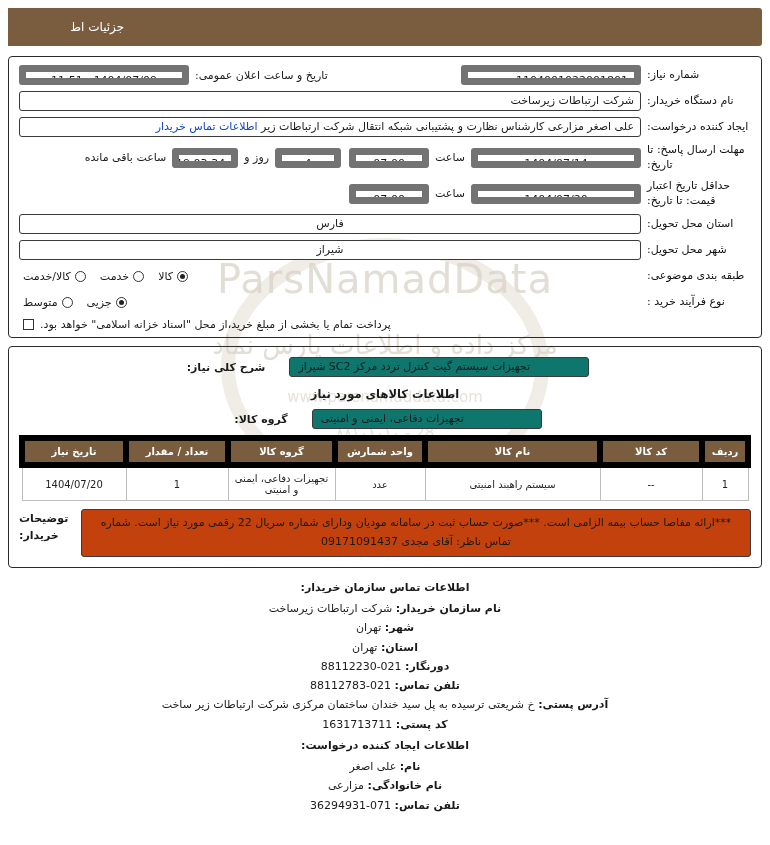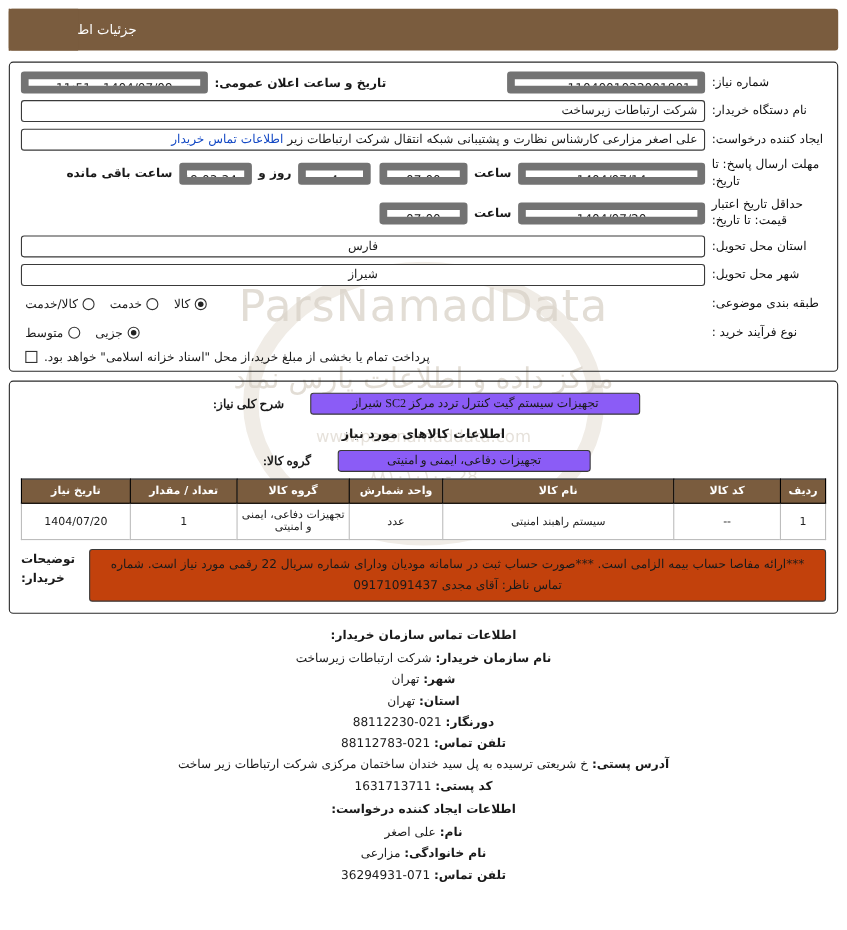--- a/index.html
+++ b/index.html
@@ -97,21 +97,20 @@
     white-space: nowrap;
   }
   .fld-num   { width: 180px; text-align: right; }
   .fld-date  { width: 170px; }
   .fld-small { width: 80px; }
   .fld-tiny  { width: 66px; }
   .plain {
     font-size: 11px;
     padding: 0 6px;
     white-space: nowrap;
-    font-weight: bold;
   }
   .link {
     color: #1348c4;
     text-decoration: none;
   }
   .free-text {
     border: 1px solid #3a3a3a;
     border-radius: 3px;
     flex: 1;
     height: 20px;
@@ -228,46 +227,45 @@
     font-weight: bold;
     font-size: 11.5px;
     margin: 10px 0 8px 0;
   }
   .row-center {
     display: flex;
     align-items: center;
     justify-content: center;
     gap: 24px;
     margin-bottom: 6px;
-    font-family: Liberation Serif, serif;
   }
   .fld-desc {
     border: 1px solid #3a3a3a;
     border-radius: 3px;
-    background: #8b5cf6;
+    background: #0f766e;
     min-height: 20px;
     line-height: 18px;
     font-size: 11px;
     padding: 0 8px;
-    text-align: center;
+    text-align: left;
     box-sizing: border-box;
   }
 
   
   table.goods {
     width: 100%;
     border-collapse: collapse;
     margin: 4px 0 8px 0;
     font-size: 10px;
     background: #fff;
   }
   table.goods th {
     background: #7a5c3e;
     color: #fff;
-    border: 1px solid #000000;
+    border: 6px solid #000000;
     font-weight: bold;
     padding: 5px 3px;
     text-align: center;
     font-size: 10px;
   }
   table.goods td {
     border: 1px solid #bdbdbd;
     padding: 5px 3px;
     text-align: center;
     font-size: 10px;

